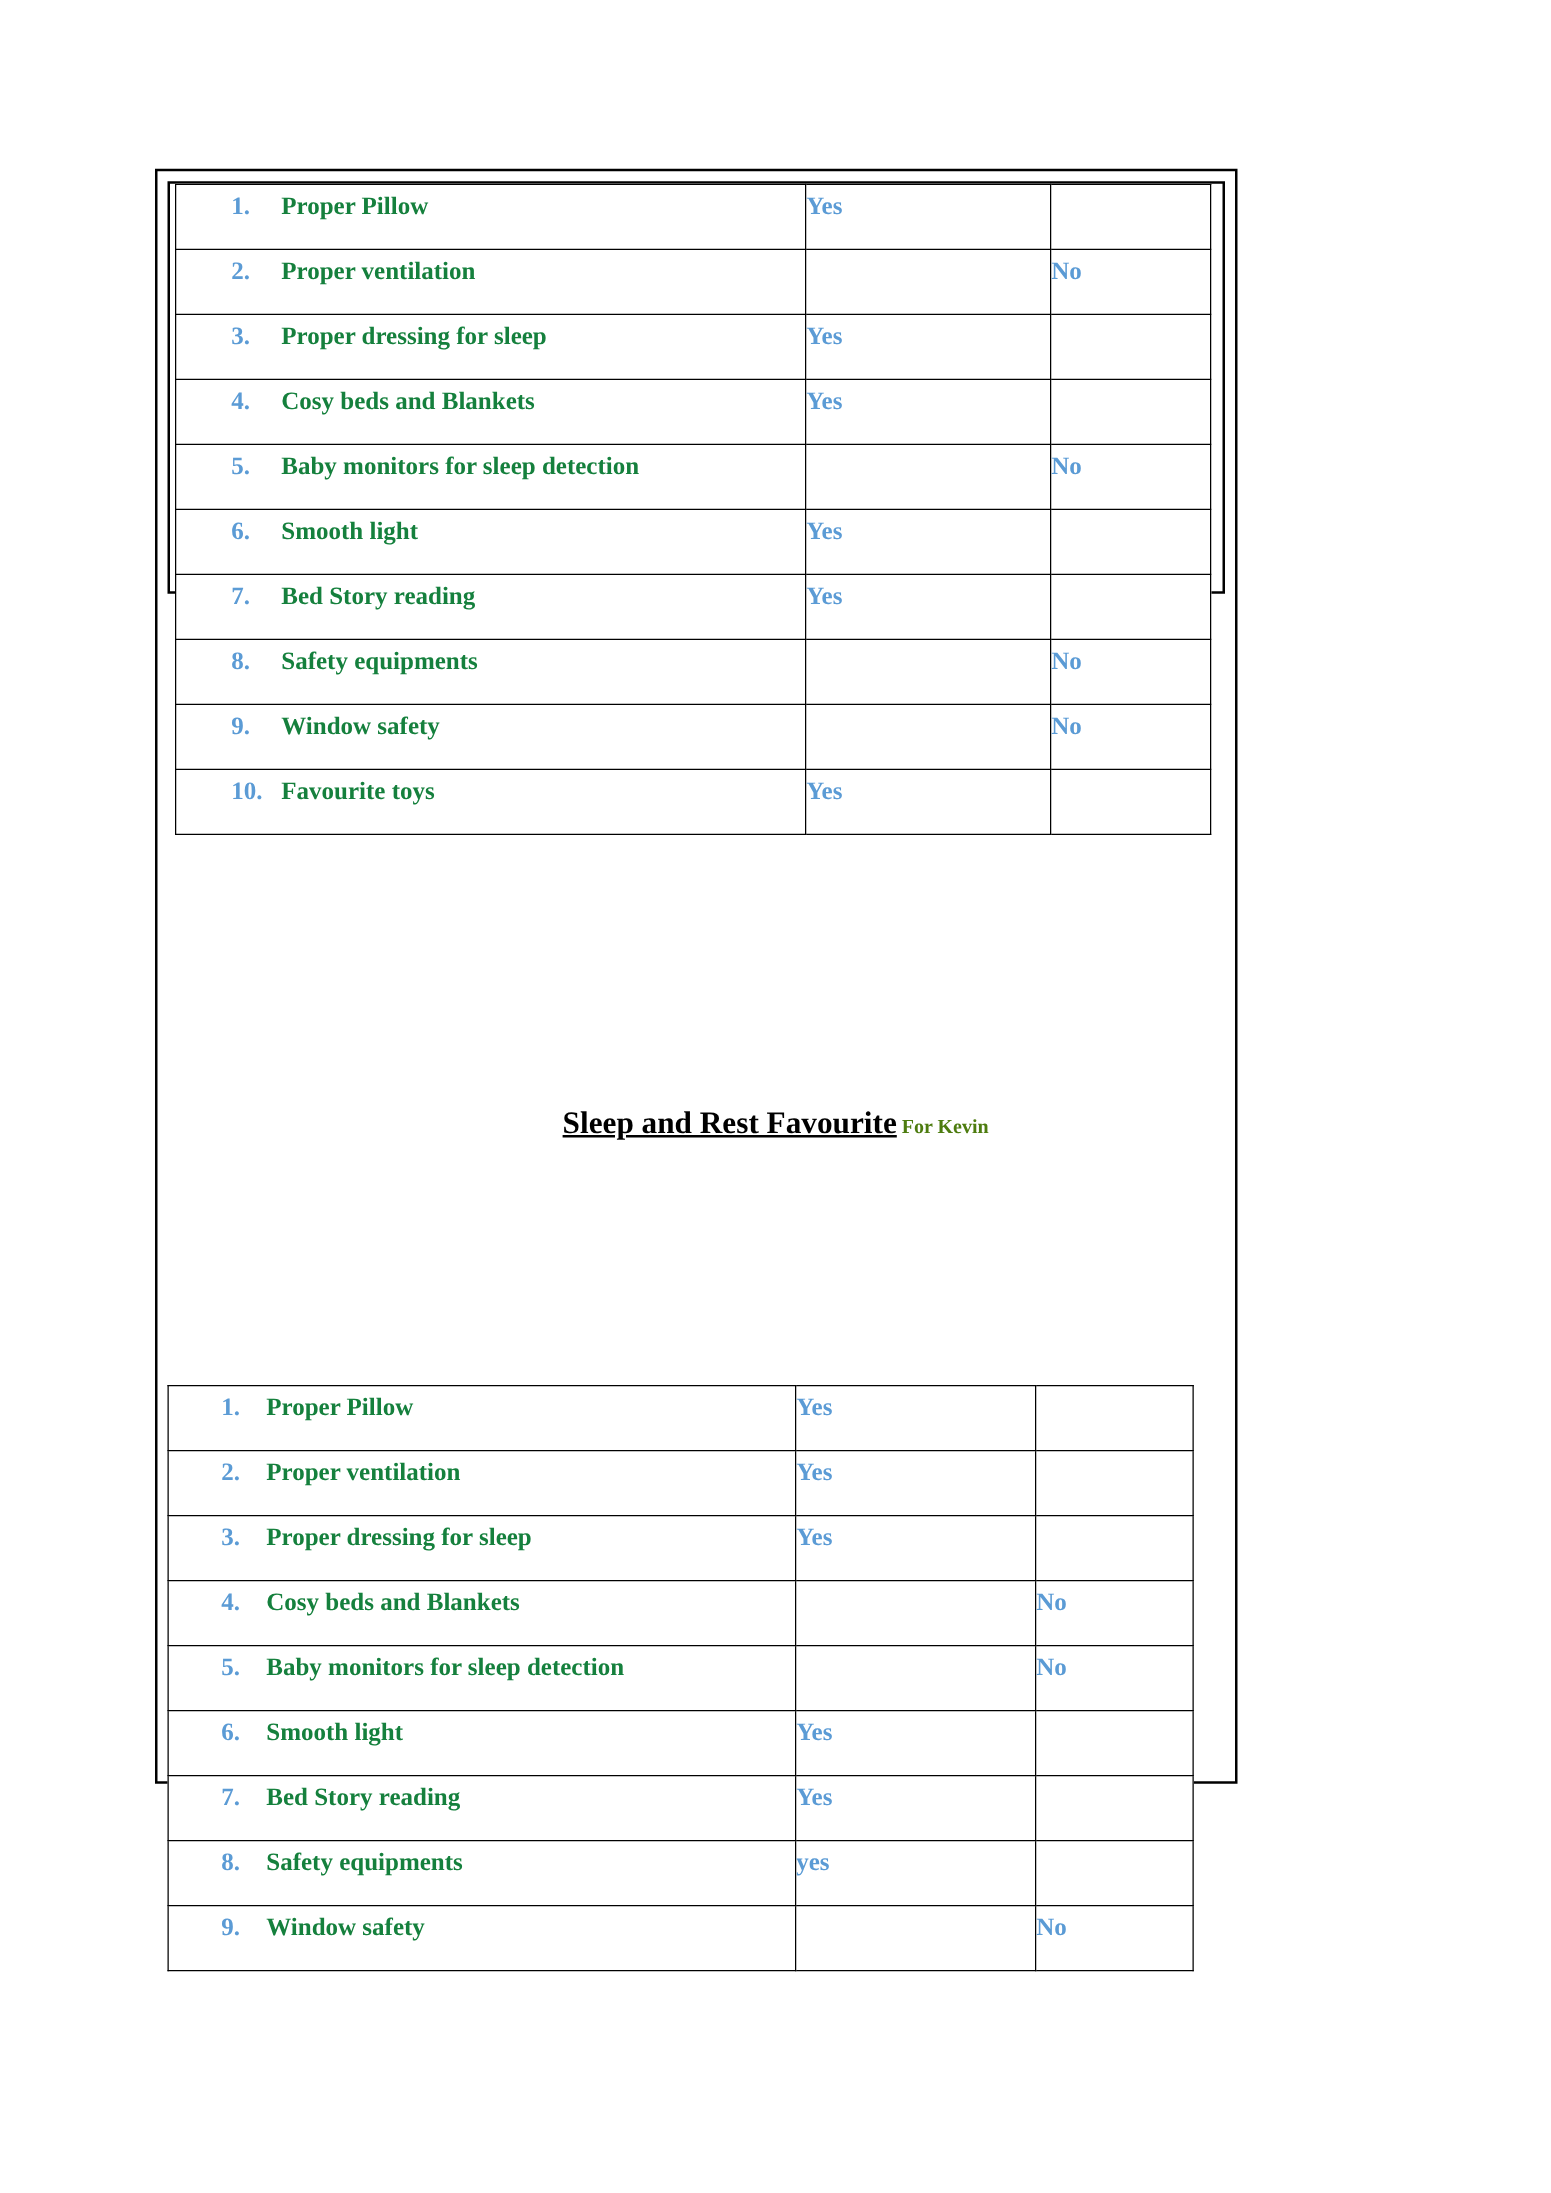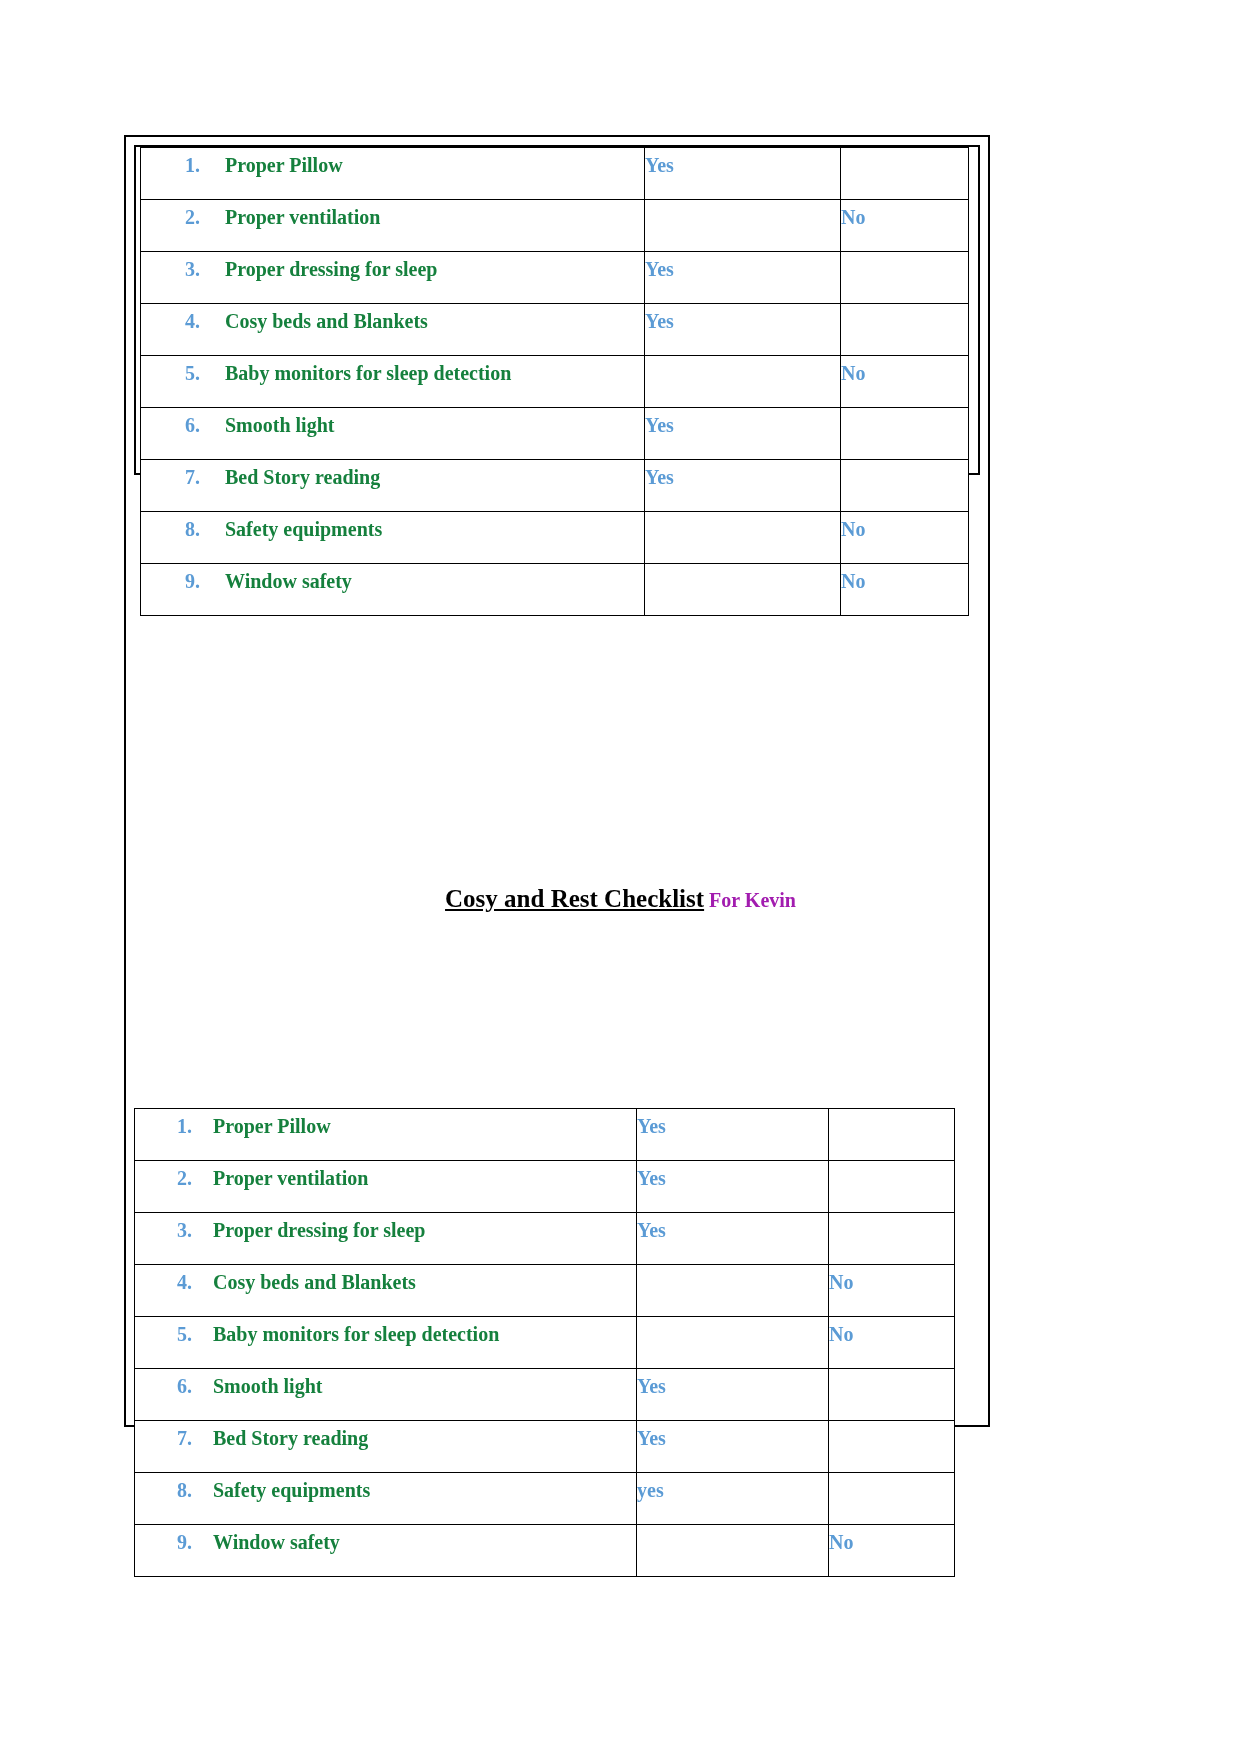--- a/index.html
+++ b/index.html
@@ -107,23 +107,23 @@
     color: #000000;
     white-space: nowrap;
   }
   #doc-title .title-main {
     font-size: 25px;
     font-weight: bold;
     text-decoration: underline;
     color: #000000;
   }
   #doc-title .title-suffix {
-    font-size: 20px;
+    font-size: 16px;
     font-weight: bold;
-    color: #a21caf;
+    color: #4d7c0f;
   }
 </style>
 </head>
 <body>
 
 <div id="page-frame"></div>
 
 <div id="table1-box"></div>
 
 <table id="table1" class="checklist-table">
@@ -216,25 +216,35 @@
       <tr>
         <td class="cell-item">
           <div class="item-inner">
             <span class="item-num">9.</span>
             <span class="item-label">Window safety</span>
           </div>
         </td>
         <td class="cell-yes"></td>
         <td class="cell-no">No</td>
       </tr>
+      <tr>
+        <td class="cell-item">
+          <div class="item-inner">
+            <span class="item-num">10.</span>
+            <span class="item-label">Favourite toys</span>
+          </div>
+        </td>
+        <td class="cell-yes">Yes</td>
+        <td class="cell-no"></td>
+      </tr>
     </tbody>
 </table>
 
 <div id="doc-title">
-  <span class="title-main">Cosy and Rest Checklist</span><span class="title-suffix"> For Kevin</span>
+  <span class="title-main">Sleep and Rest Favourite</span><span class="title-suffix"> For Kevin</span>
 </div>
 
 <table id="table2" class="checklist-table">
   <colgroup>
     <col style="width:502px">
     <col style="width:192px">
     <col style="width:126px">
   </colgroup>
   <tbody>
       <tr>

